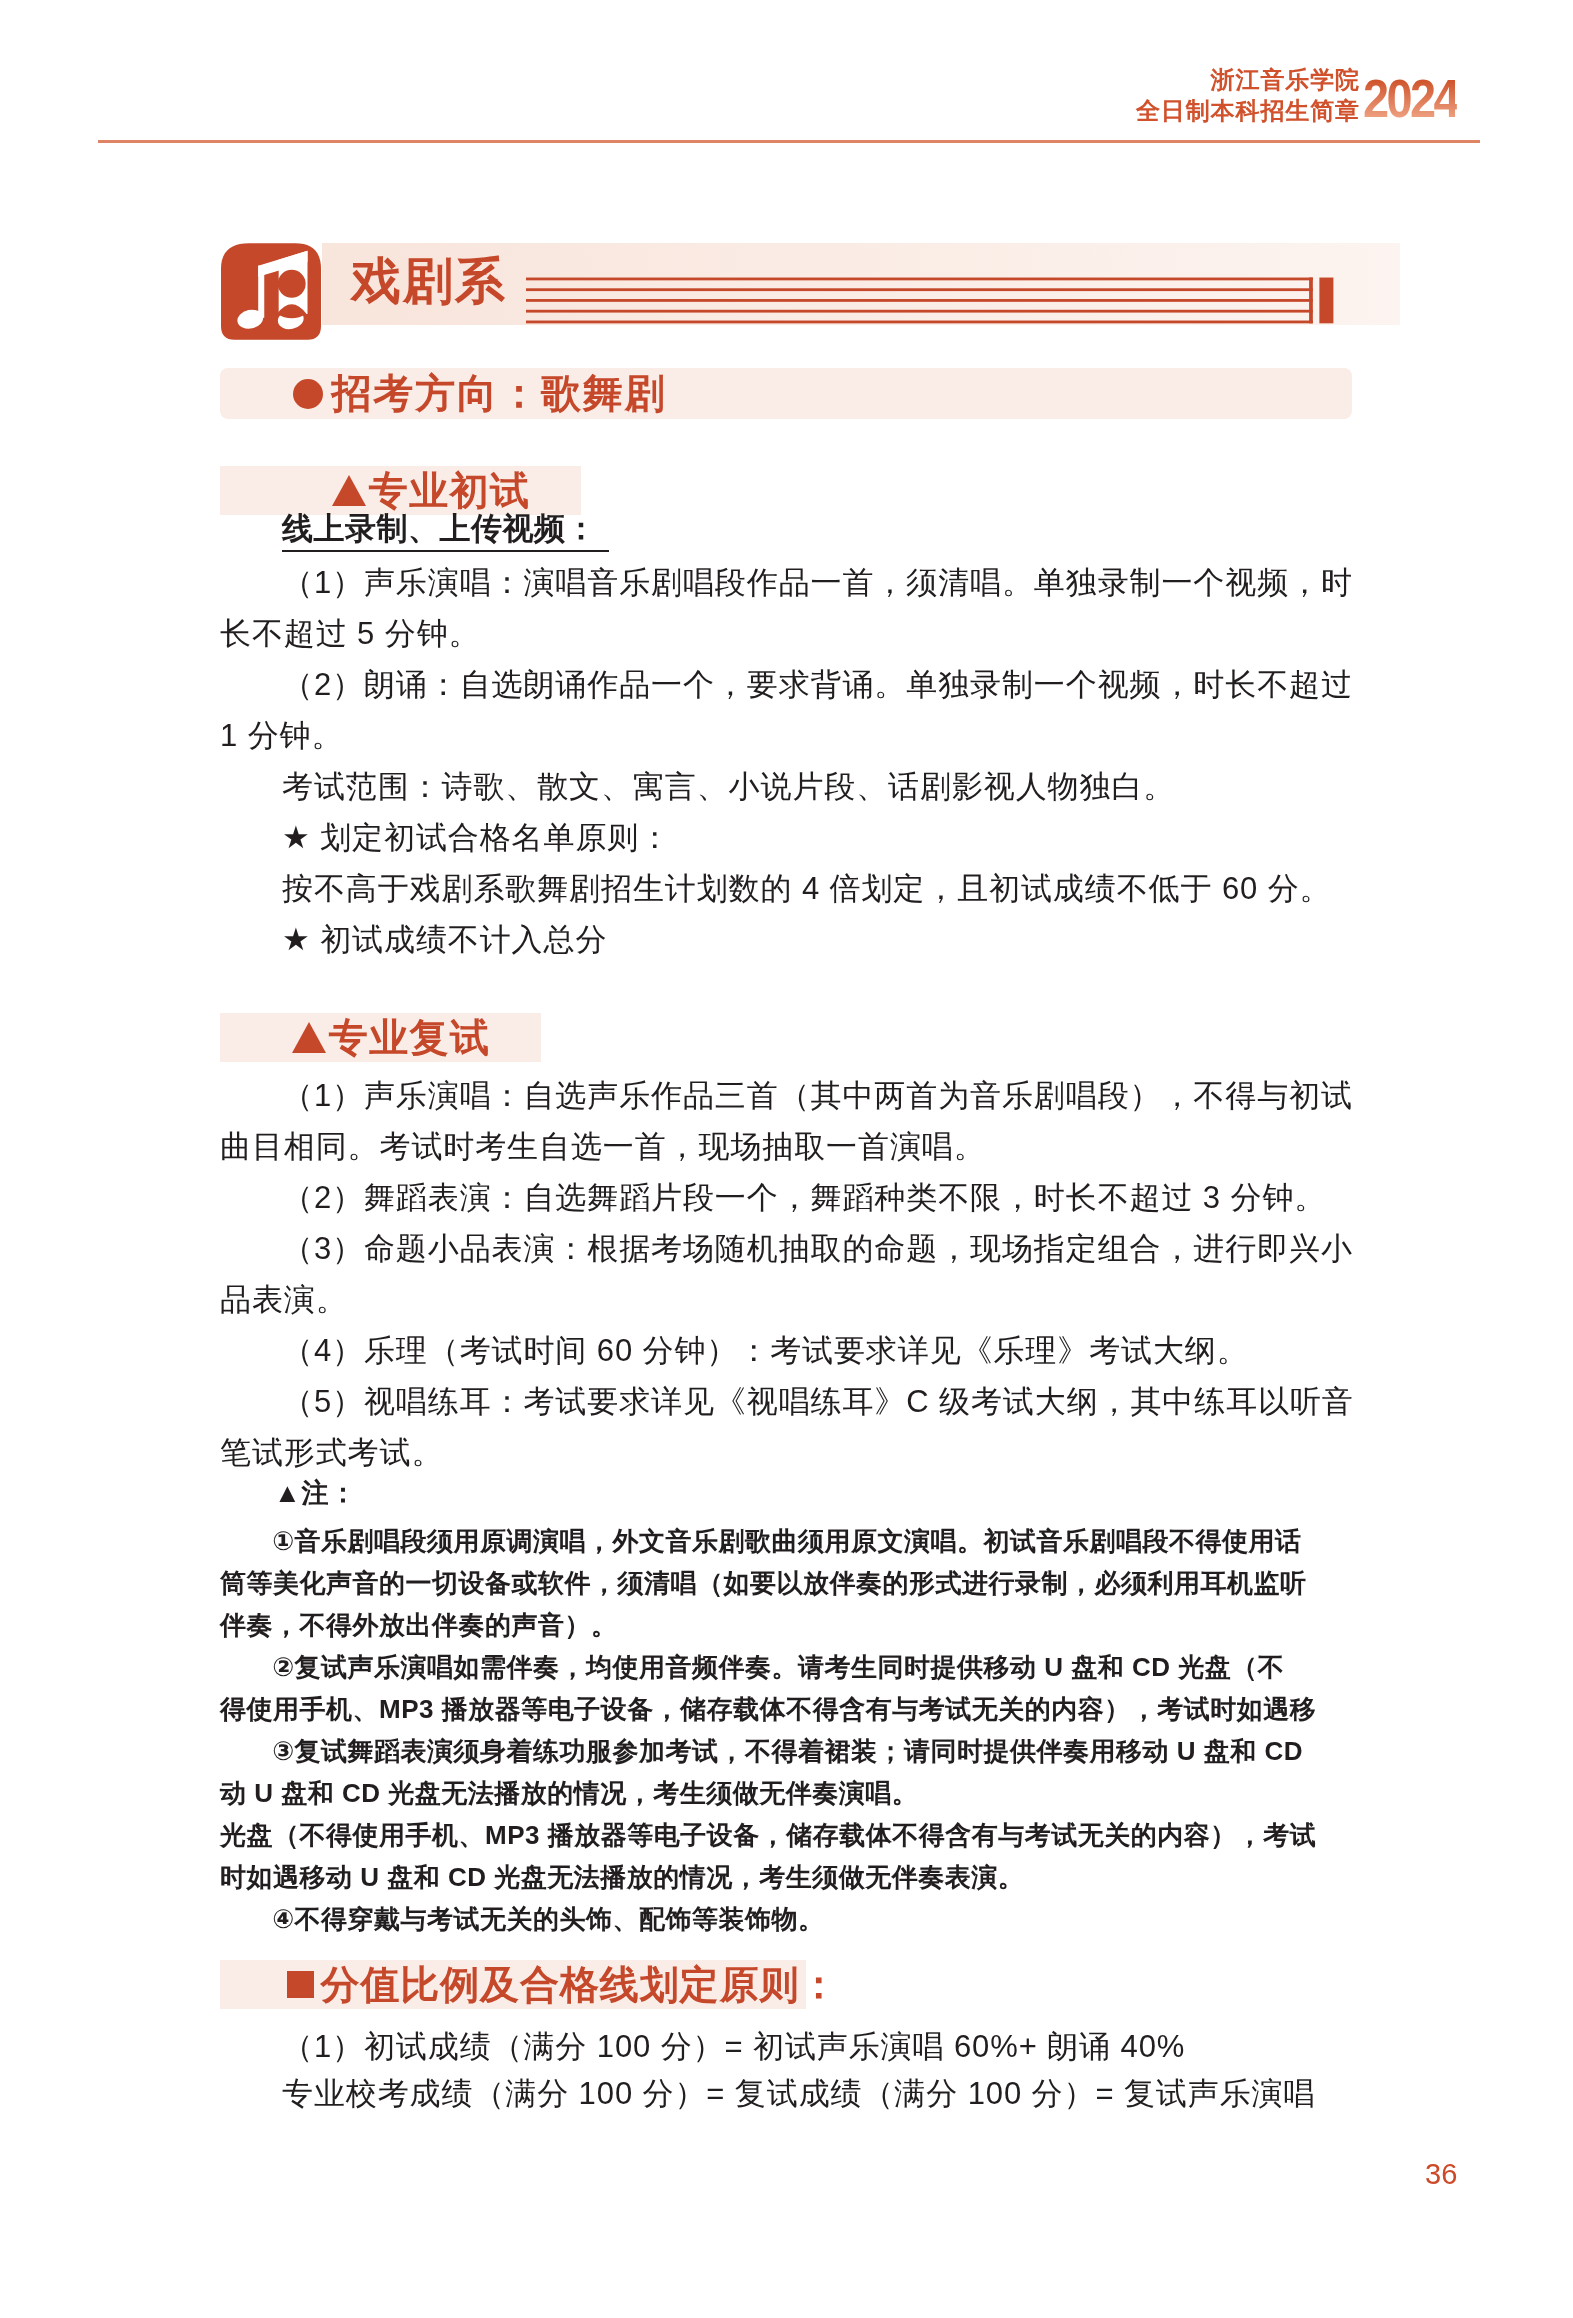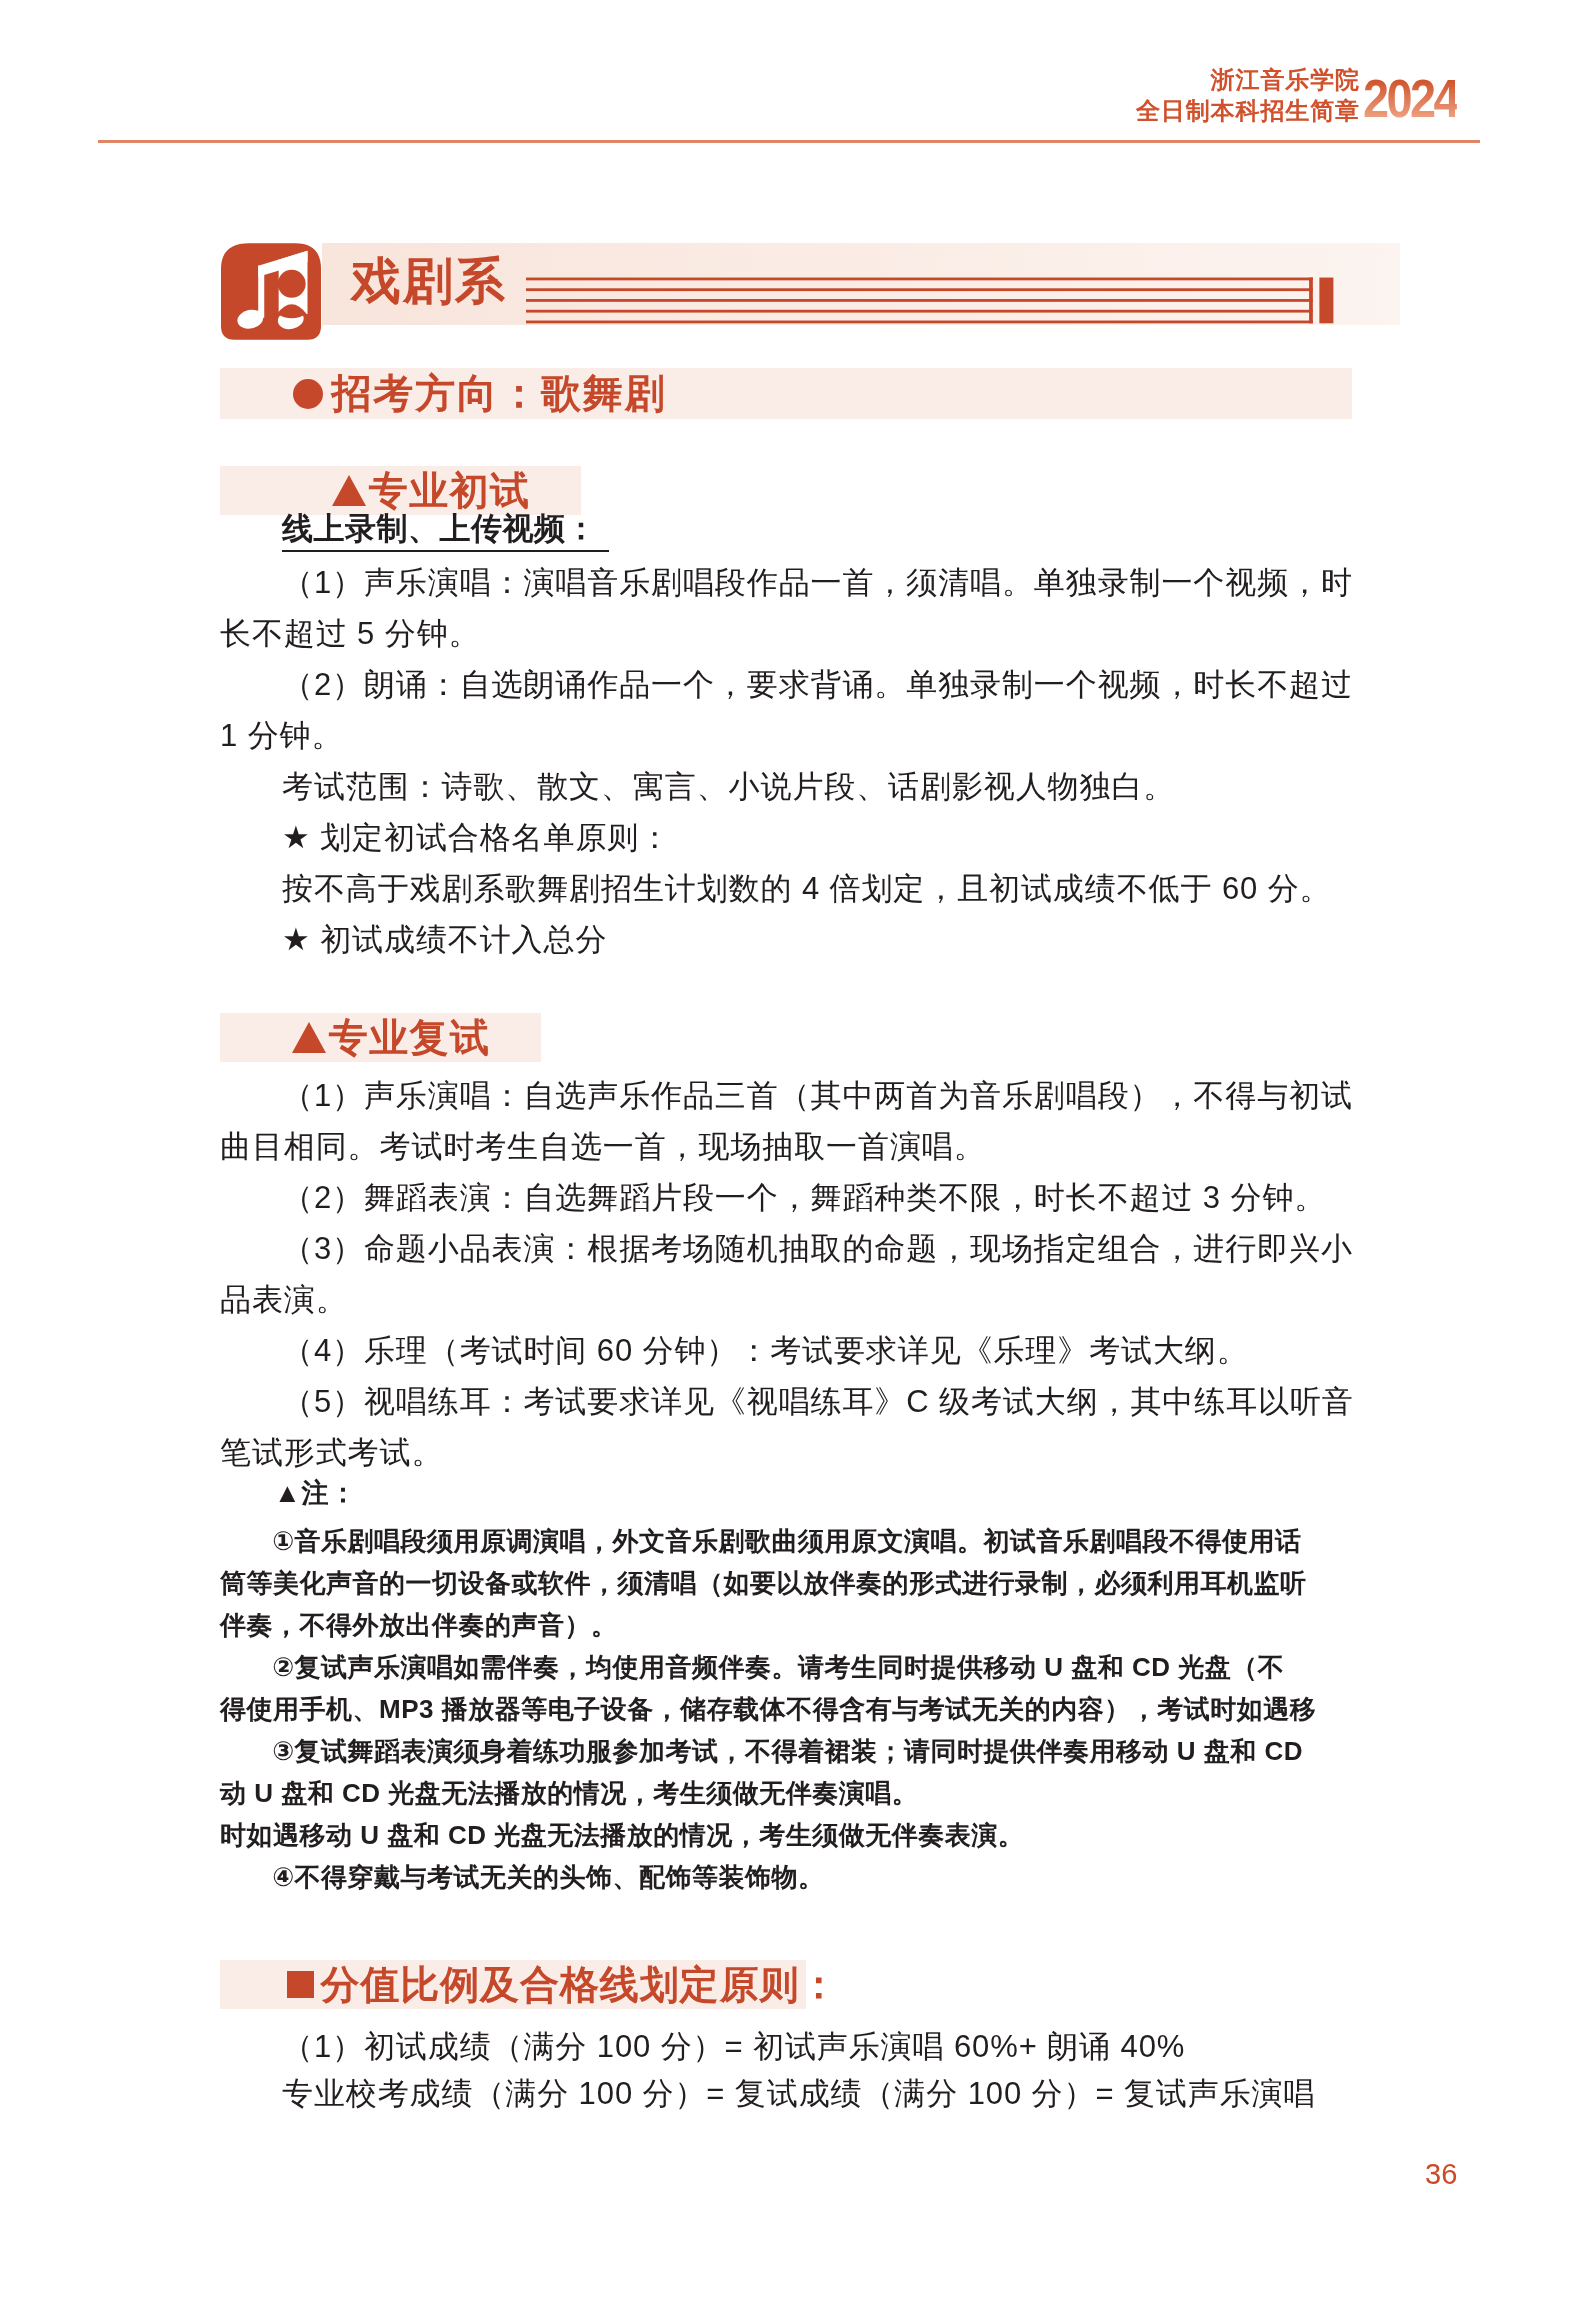--- a/index.html
+++ b/index.html
@@ -34,21 +34,21 @@
     font-family:Liberation Serif, serif;
   }
   .dept-title{
     position:absolute;left:29px;top:50%;transform:translateY(-54%);
     font-size:50px;font-weight:bold;color:#C5482A;letter-spacing:1.9px;white-space:nowrap;
   }
   .staff{position:absolute;left:526px;top:275px;}
   
   .dir-bar{
     position:absolute;left:220px;top:368px;width:1132px;height:51px;
-    background:#FAECE6;display:flex;align-items:center;
+    background:#FAECE6;display:flex;align-items:center;border-radius:8px;
   }
   .dot{width:30px;height:30px;border-radius:50%;background:#C5482A;margin-left:73px;flex:0 0 auto;}
   .dir-label{font-size:40px;font-weight:bold;color:#C5482A;letter-spacing:1.9px;margin-left:8.4px;white-space:nowrap;}
   
   .sec-box{
     position:absolute;left:220px;width:321px;height:49px;
     background:#FAECE6;display:flex;align-items:center;
   }
   .sec-box.b1{top:466px;padding-left:40px;}
   .sec-box.b2{top:1013px;}
@@ -169,20 +169,21 @@
 
   <div class="note-h">▲注：</div>
   <div class="tb notes">
     <div class="ln ind">①音乐剧唱段须用原调演唱，外文音乐剧歌曲须用原文演唱。初试音乐剧唱段不得使用话</div>
     <div class="ln">筒等美化声音的一切设备或软件，须清唱（如要以放伴奏的形式进行录制，必须利用耳机监听</div>
     <div class="ln">伴奏，不得外放出伴奏的声音）。</div>
     <div class="ln ind">②复试声乐演唱如需伴奏，均使用音频伴奏。请考生同时提供移动 U 盘和 CD 光盘（不</div>
     <div class="ln">得使用手机、MP3 播放器等电子设备，储存载体不得含有与考试无关的内容），考试时如遇移</div>
     <div class="ln ind">③复试舞蹈表演须身着练功服参加考试，不得着裙装；请同时提供伴奏用移动 U 盘和 CD</div>
     <div class="ln">动 U 盘和 CD 光盘无法播放的情况，考生须做无伴奏演唱。</div>
+    <div class="ln">光盘（不得使用手机、MP3 播放器等电子设备，储存载体不得含有与考试无关的内容），考试</div>
     <div class="ln">时如遇移动 U 盘和 CD 光盘无法播放的情况，考生须做无伴奏表演。</div>
     <div class="ln ind">④不得穿戴与考试无关的头饰、配饰等装饰物。</div>
   </div>
 
   <div class="score-bar">
     <span class="sq"></span>
     <span class="score-label">分值比例及合格线划定原则：</span>
   </div>
   <div class="tb score">
     <div class="ln ind">（1）初试成绩（满分 100 分）= 初试声乐演唱 60%+ 朗诵 40%</div>

